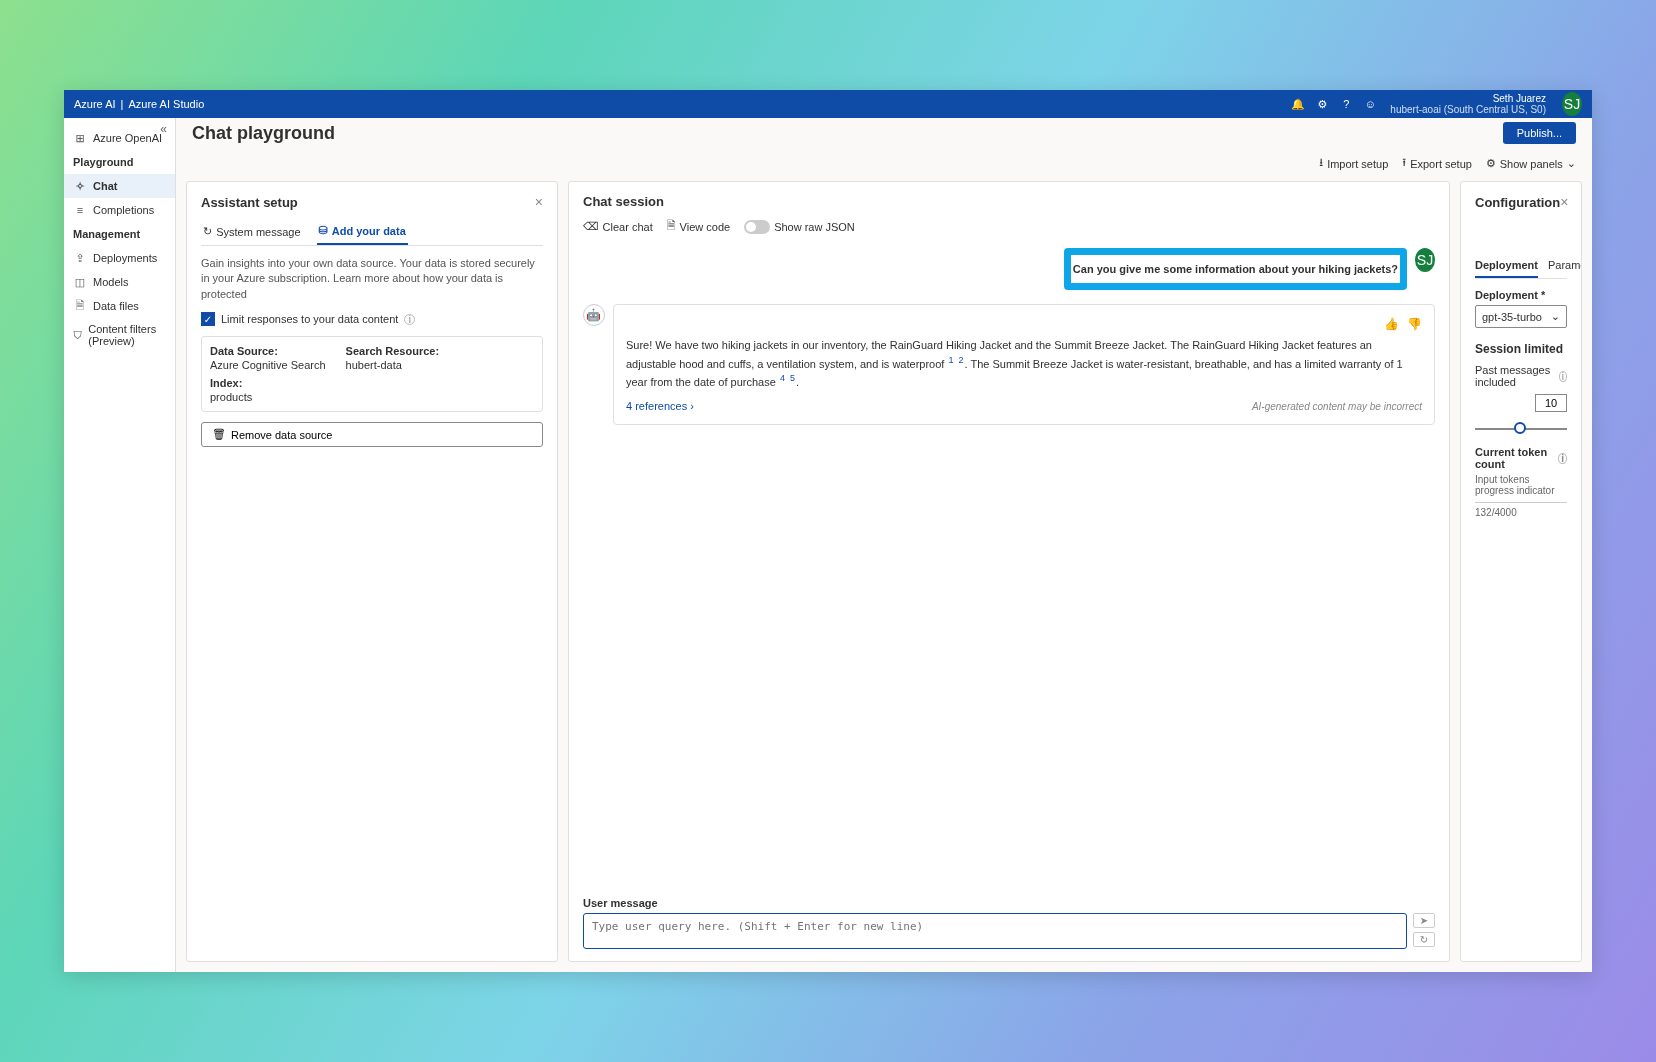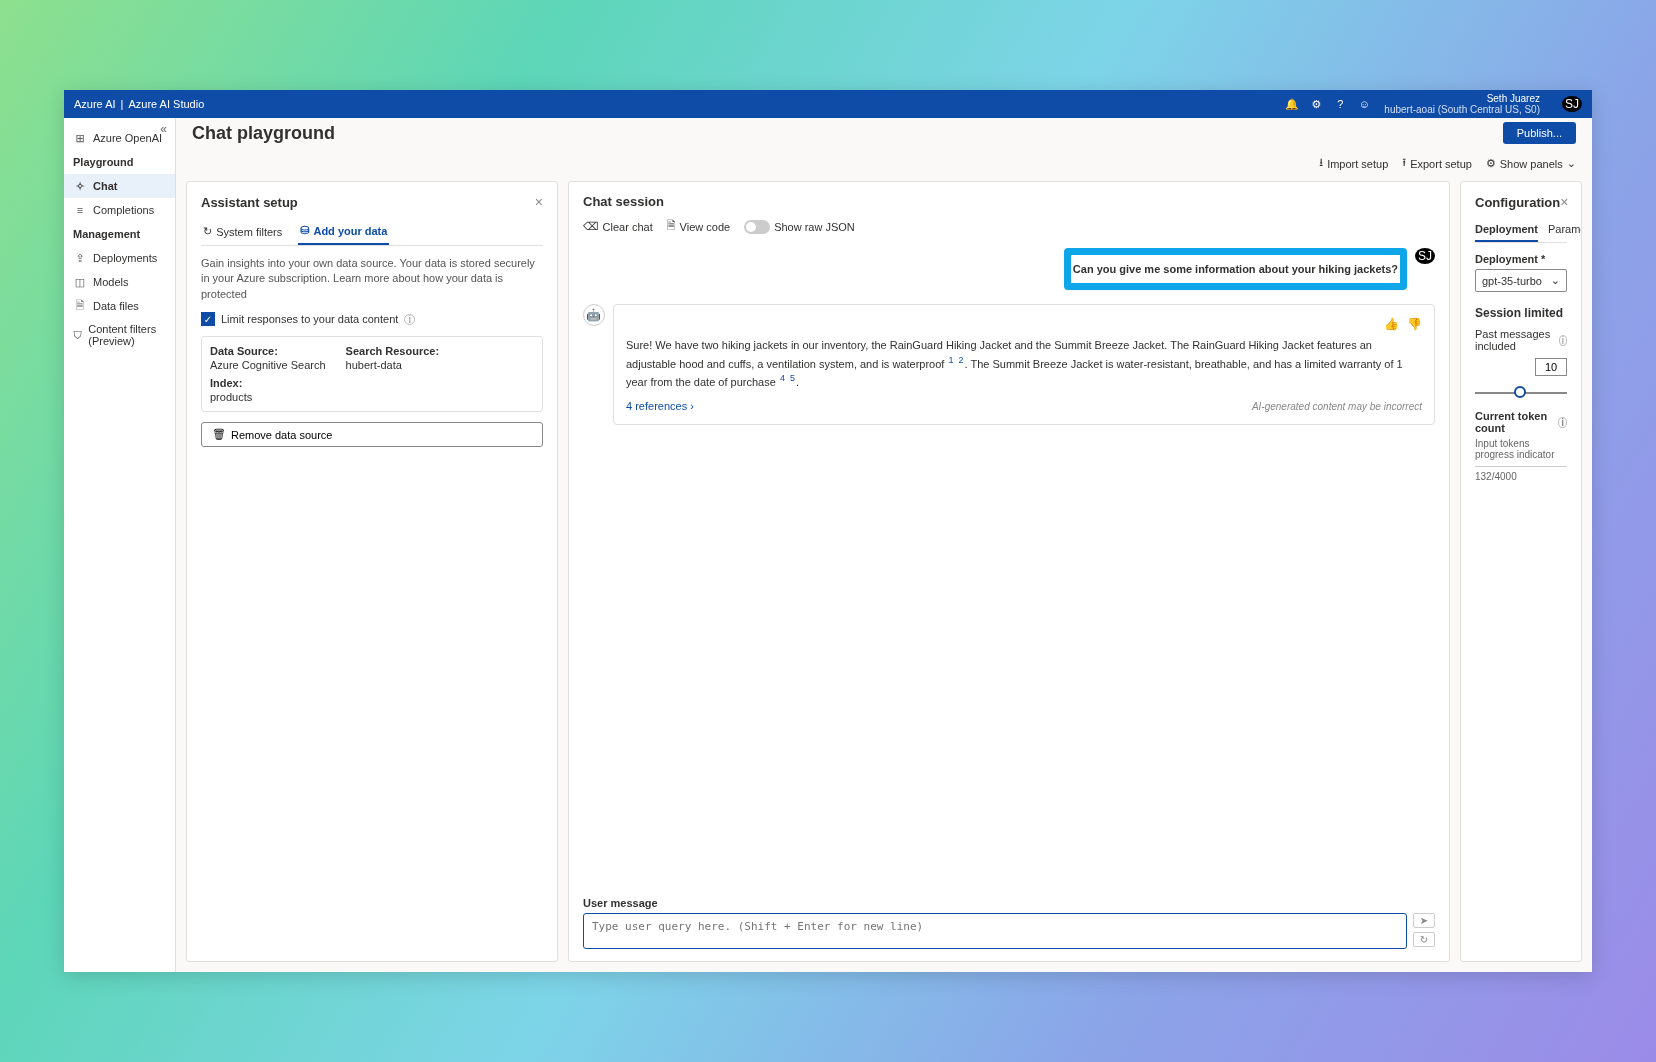--- a/index.html
+++ b/index.html
@@ -2,23 +2,23 @@
 <html><head>
 <meta charset="utf-8">
 <style>
 * { box-sizing: border-box; margin: 0; padding: 0; }
 body { font-family: 'Segoe UI', Arial, sans-serif; font-size: 12px; color: #323130; background: linear-gradient(120deg, #8de08d 0%, #5dd6b8 25%, #7dd4e8 50%, #8ba4e8 75%, #9b8be8 100%); width: 1656px; height: 1062px; padding: 90px 64px; }
 .app { background: #fff; width: 100%; height: 100%; display: flex; flex-direction: column; box-shadow: 0 4px 20px rgba(0,0,0,0.15); }
 .topbar { background: #0f4ca8; color: #fff; height: 28px; display: flex; align-items: center; padding: 0 10px; font-size: 11px; }
 .topbar .brand-sep { margin: 0 5px; }
 .topbar .spacer { flex: 1; }
 .topbar .tb-icon { width: 24px; height: 24px; display: inline-flex; align-items: center; justify-content: center; cursor: pointer; }
-.topbar .user-block { display: flex; align-items: center; gap: 22px; margin-left: 8px; justify-content: center; }
+.topbar .user-block { display: flex; align-items: center; gap: 16px; margin-left: 8px; justify-content: center; }
 .topbar .user-text { text-align: right; line-height: 1.1; font-size: 10px; }
-.avatar { width: 20px; height: 16px; border-radius: 50%; background: #000000; display: inline-flex; align-items: center; justify-content: center; font-size: 12px; color: #fff; }
+.avatar { width: 20px; height: 24px; border-radius: 50%; background: #15803d; display: inline-flex; align-items: center; justify-content: center; font-size: 14px; color: #fff; }
 .body { flex: 1; display: flex; overflow: hidden; }
 .sidebar { width: 112px; border-right: 1px solid #e1dfdd; padding-top: 8px; position: relative; }
 .sidebar .collapse { position: absolute; top: 4px; right: 8px; font-size: 12px; color: #666; cursor: pointer; }
 .side-item { display: flex; align-items: center; gap: 6px; padding: 5px 9px; font-size: 11px; cursor: pointer; }
 .side-item .ic { width: 14px; height: 14px; display: inline-flex; align-items: center; justify-content: center; font-size: 11px; color: #555; }
 .side-section { padding: 6px 9px; font-size: 11px; font-weight: 600; }
 .side-item.active { background: #e8f0fa; font-weight: 600; }
 .main { flex: 1; display: flex; flex-direction: column; background: #faf9f8; }
 .crumbs { padding: 8px 16px 0; font-size: 11px; color: #0f4ca8; display:flex; align-items:center; justify-content:space-between;}
 .crumbs a { color: #0f4ca8; text-decoration: none; cursor:pointer;}
@@ -61,21 +61,21 @@
 .msg-bot .refs { color: #0f4ca8; font-size: 11px; margin-top: 8px; display:flex; justify-content:space-between; align-items:center;}
 .msg-bot .disclaimer { color: #888; font-style: italic; font-size: 10px; }
 sup { color: #0f4ca8; font-size: 9px; padding: 0 1px;}
 .input-area { margin-top: 10px; }
 .input-area .lbl { font-size: 11px; font-weight: 600; margin-bottom: 4px; }
 .input-wrap { display: flex; gap: 6px; align-items:stretch;}
 .text-in { flex: 1; border: 1px solid #0f4ca8; border-radius: 3px; padding: 6px 8px; font-size: 11px; height: 36px; resize: none; }
 .send-col { display:flex; flex-direction:column; gap:4px; }
 .send-btn { border: 1px solid #ccc; background: #fff; width: 22px; height: 15px; border-radius: 2px; display: inline-flex; align-items: center; justify-content: center; cursor: pointer; font-size: 10px; color:#888;}
 .cfg-tabs { display: flex; gap: 10px; border-bottom: 1px solid #e1dfdd; margin-bottom: 10px; font-size: 11px; }
-.cfg-tab { padding: 5px 0; cursor: pointer; }
+.cfg-tab { padding: 5px 0; cursor: pointer; margin-top: 36px; }
 .cfg-tab.active { border-bottom: 2px solid #0f4ca8; font-weight: 600; }
 .cfg-field-label { font-size: 11px; font-weight: 600; margin-bottom: 4px; }
 .select { border: 1px solid #8a8886; border-radius: 2px; padding: 4px 6px; font-size: 11px; display: flex; justify-content: space-between; align-items: center; cursor: pointer; margin-bottom: 14px;}
 .sess-head { font-size: 12px; font-weight: 600; margin-bottom: 8px; }
 .row-just { display: flex; justify-content: space-between; align-items: center; font-size: 11px; margin-bottom: 6px; }
 .num-in { width: 32px; border: 1px solid #8a8886; text-align: center; padding: 2px; font-size: 11px; }
 .slider { width: 100%; height: 2px; background: #888; position: relative; margin: 10px 0 16px; }
 .slider .thumb { width: 12px; height: 12px; border-radius: 50%; background: #fff; border: 2px solid #0f4ca8; position: absolute; top: -6px; left: 42%; }
 .token-head { font-size: 11px; font-weight: 600; margin-bottom: 4px; display:flex; align-items:center; gap:4px;}
 .token-sub { font-size: 10px; color: #666; margin-bottom: 6px; }
@@ -169,21 +169,21 @@
       <div class="panels">
 
         <div class="panel p-assist">
           <div class="panel-head">
             <h2>Assistant setup</h2>
             <span class="close-x">×</span>
           </div>
           <div class="tabs">
             <div class="tab">
                 <span>↻</span>
-                <span>System filters</span>
+                <span>System message</span>
               </div>
             <div class="tab active">
                 <span>⛁</span>
                 <span>Add your data</span>
               </div>
           </div>
           <div class="desc">Gain insights into your own data source. Your data is stored securely in your Azure subscription. Learn more about how your data is protected</div>
           <div class="chk-row">
             <span class="chk">✓</span>
             <span>Limit responses to your data content</span>

